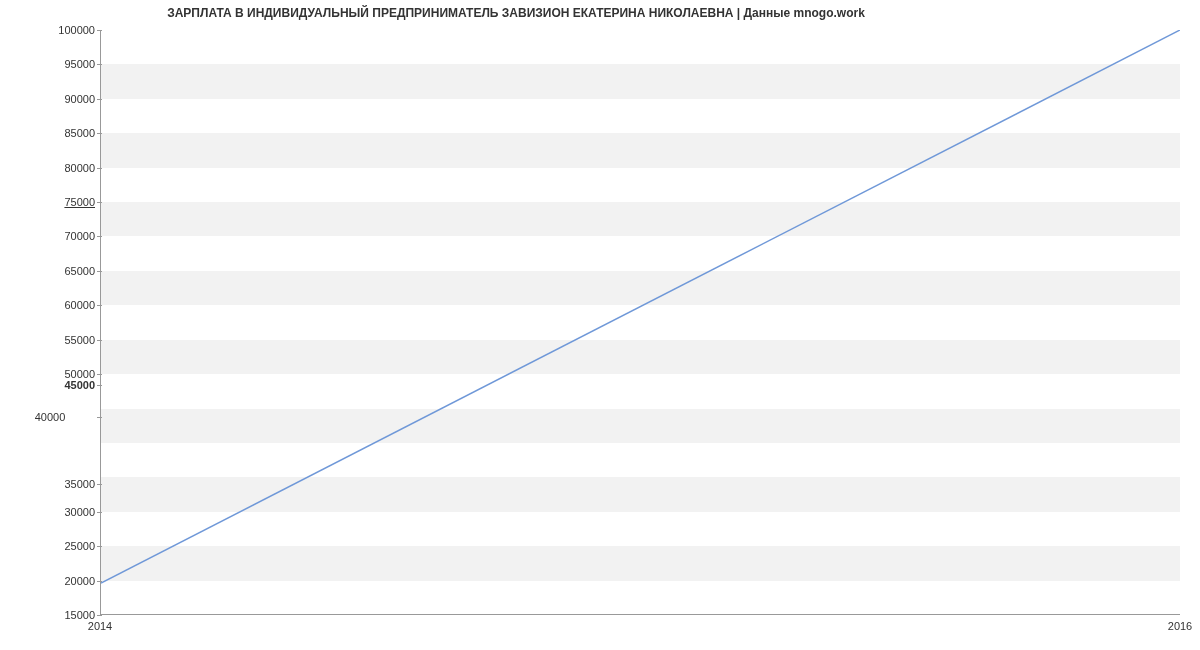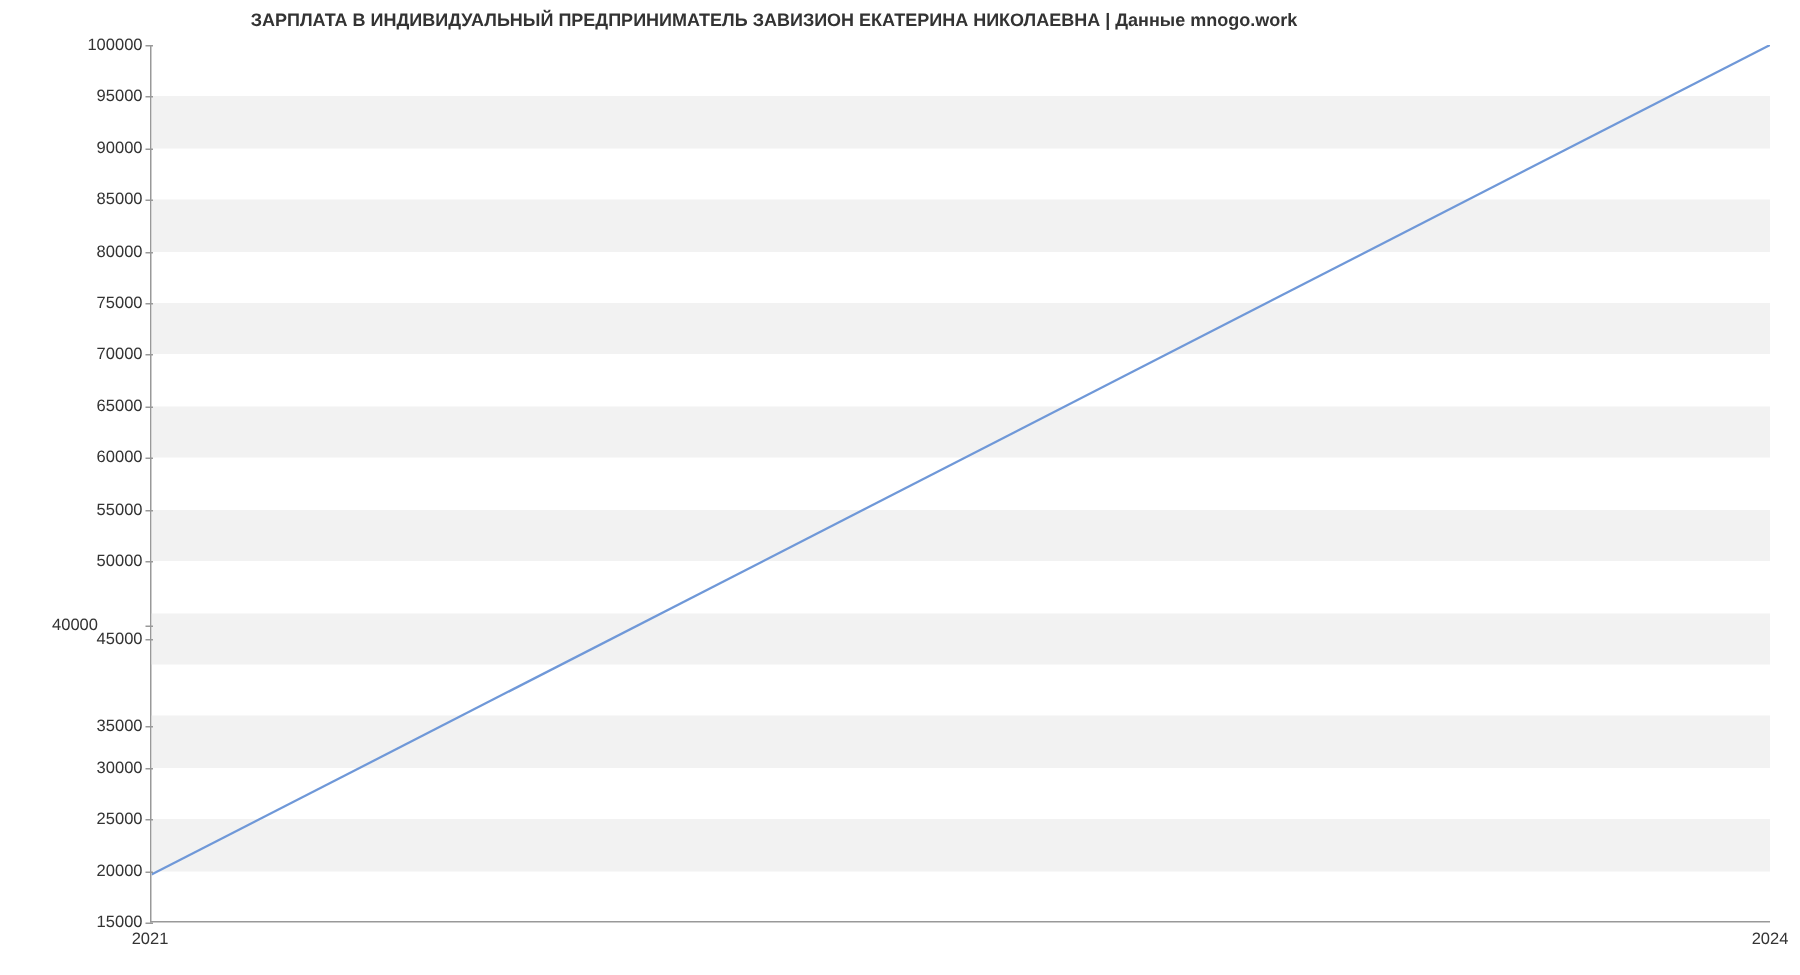--- a/index.html
+++ b/index.html
@@ -94,30 +94,30 @@
         <path d="M0 554.0294117647059 L1080 0" fill="none" stroke="#6f98d8" stroke-width="1.5"></path>
       </svg>
   </div>
   <div id="yticks">
       <div class="ytick" style="top: 615px;">15000<span class="mark"></span></div>
       <div class="ytick" style="top: 580.588px;">20000<span class="mark"></span></div>
       <div class="ytick" style="top: 546.176px;">25000<span class="mark"></span></div>
       <div class="ytick" style="top: 511.765px; text-align: right;">30000<span class="mark"></span></div>
       <div class="ytick" style="top: 484px;">35000<span class="mark"></span></div>
       <div class="ytick" style="top: 417px; text-align: center;">40000<span class="mark"></span></div>
-      <div class="ytick" style="top: 426px;">45000<span class="mark"></span></div>
+      <div class="ytick" style="top: 385px; font-weight: bold;">45000<span class="mark"></span></div>
       <div class="ytick" style="top: 374.118px;">50000<span class="mark"></span></div>
       <div class="ytick" style="top: 339.706px;">55000<span class="mark"></span></div>
       <div class="ytick" style="top: 305.294px;">60000<span class="mark"></span></div>
       <div class="ytick" style="top: 270.882px;">65000<span class="mark"></span></div>
       <div class="ytick" style="top: 236.471px;">70000<span class="mark"></span></div>
-      <div class="ytick" style="top: 202.059px;">75000<span class="mark"></span></div>
+      <div class="ytick" style="top: 202.059px; text-decoration: underline;">75000<span class="mark"></span></div>
       <div class="ytick" style="top: 167.647px; text-align: right;">80000<span class="mark"></span></div>
       <div class="ytick" style="top: 133.235px; text-align: right;">85000<span class="mark"></span></div>
       <div class="ytick" style="top: 98.8235px;">90000<span class="mark"></span></div>
       <div class="ytick" style="top: 64.4118px;">95000<span class="mark"></span></div>
       <div class="ytick" style="top: 30px;">100000<span class="mark"></span></div>
     </div>
   <div id="xticks">
-      <div class="xtick" style="left: 100px;">2021</div>
-      <div class="xtick" style="left: 1180px;">2024</div>
+      <div class="xtick" style="left: 100px;">2014</div>
+      <div class="xtick" style="left: 1180px;">2016</div>
     </div>
 </div>
 
 </body></html>

